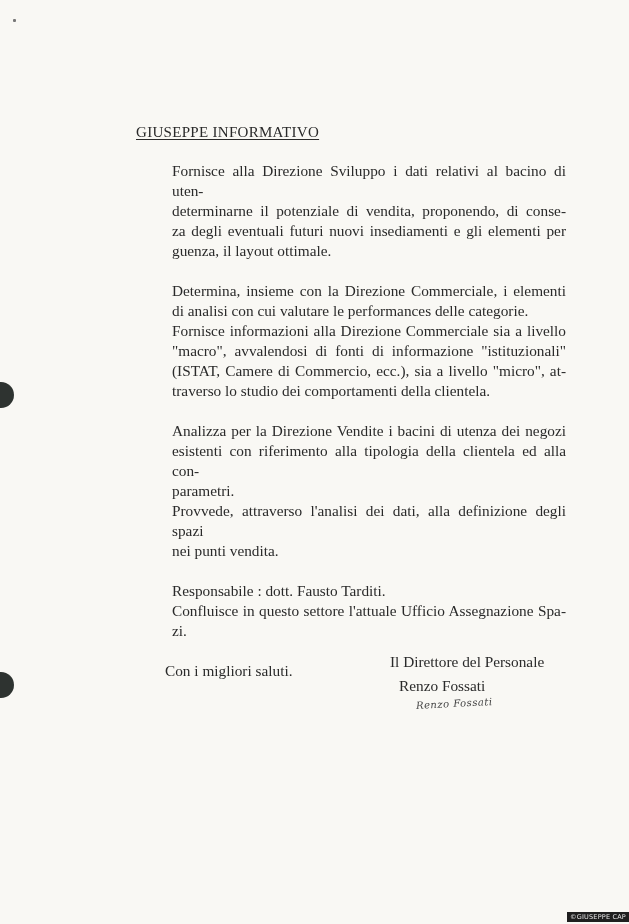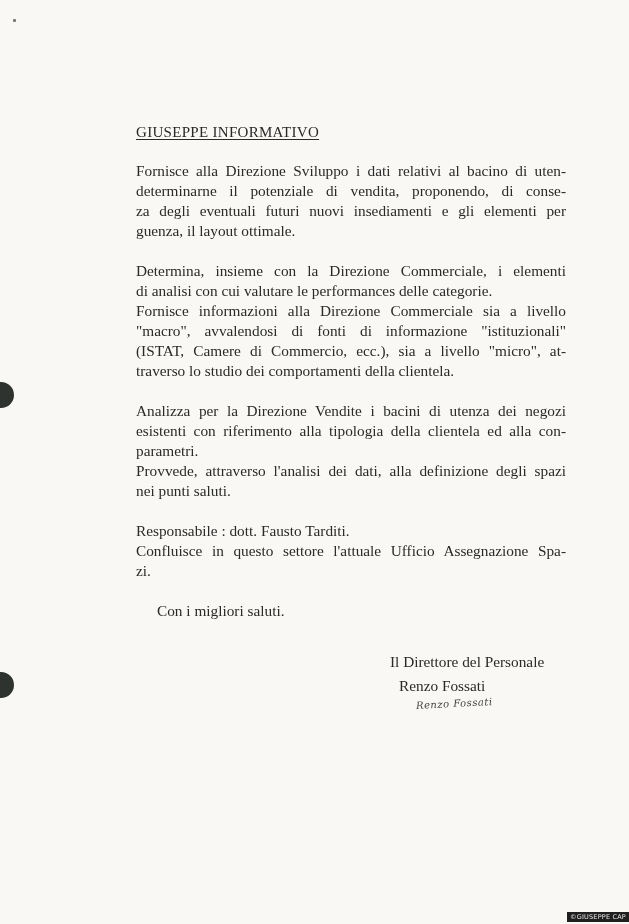--- a/index.html
+++ b/index.html
@@ -55,26 +55,27 @@
       font-weight: normal;
     }
     .para {
       margin: 0 0 20px 0;
       text-align: justify;
     }
     .line {
       display: block;
       text-align: justify;
       text-align-last: justify;
+      margin-left: 36px;
     }
     .line.last {
       text-align-last: left;
     }
     .greeting {
-      margin-left: 21px;
+      margin-left: 29px;
       margin-top: 0;
     }
     .signature-block {
       position: absolute;
       left: 390px;
       top: 636px;
       width: 190px;
       font-size: 15.3px;
       line-height: 20px;
       margin-top: 16px;
@@ -130,21 +131,21 @@
       <span class="line">"macro", avvalendosi di fonti di informazione "istituzionali"</span>
       <span class="line">(ISTAT,  Camere di Commercio, ecc.), sia a livello "micro", at-</span>
       <span class="line last">traverso lo studio dei comportamenti della clientela.</span>
     </div>
 
     <div class="para">
       <span class="line">Analizza per la Direzione Vendite i bacini di utenza dei negozi</span>
       <span class="line">esistenti con riferimento alla tipologia della clientela ed alla con-</span>
       <span class="line last">parametri.</span>
       <span class="line">Provvede, attraverso l'analisi dei dati, alla definizione degli spazi</span>
-      <span class="line last">nei punti saluti.</span>
+      <span class="line last">nei punti vendita.</span>
     </div>
 
     <div class="para">
       <span class="line last">Responsabile : dott. Fausto Tarditi.</span>
       <span class="line">Confluisce in questo settore l'attuale Ufficio Assegnazione Spa-</span>
       <span class="line last">zi.</span>
     </div>
 
     <div class="para greeting">Con i migliori saluti.</div>
   </div>

